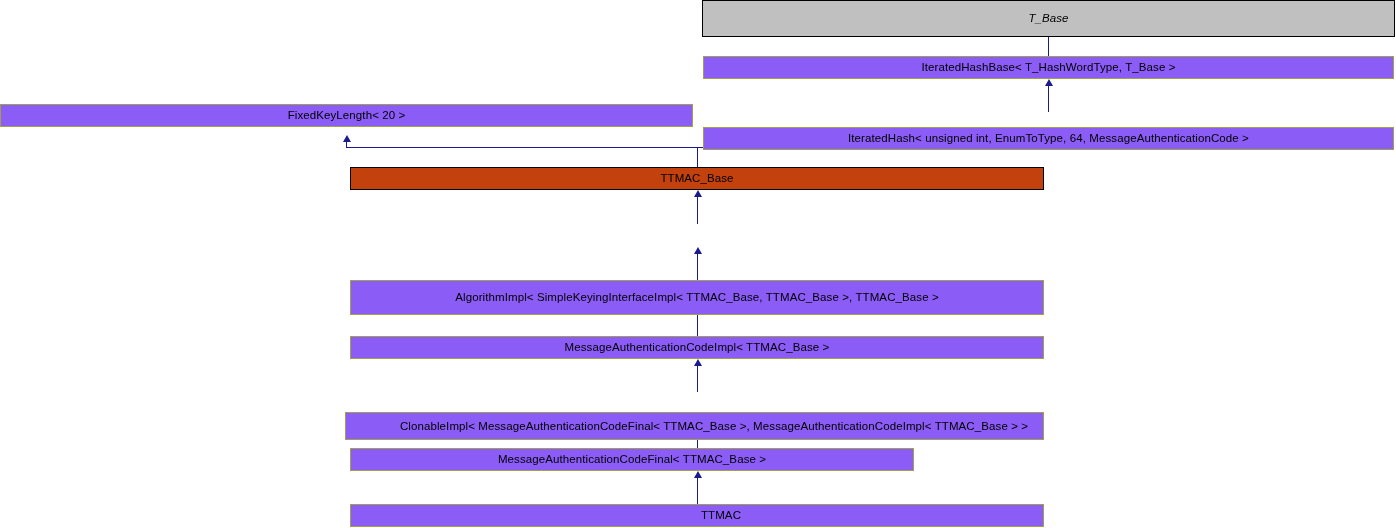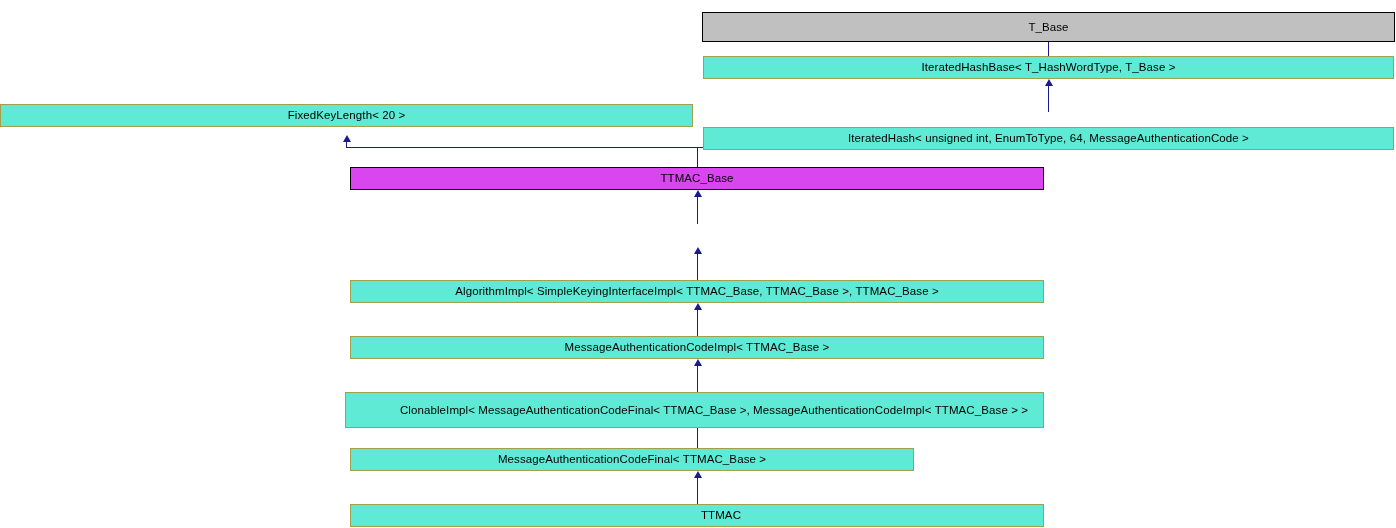--- a/index.html
+++ b/index.html
@@ -21,29 +21,29 @@
     display: flex;
     align-items: center;
     justify-content: center;
     font-size: 11.5px;
     line-height: 13px;
     color: #000000;
     white-space: nowrap;
     letter-spacing: 0.1px;
   }
   .node.yellow {
-    background: #5eead4;
+    background: #8b5cf6;
     border: 1px solid #a0a04b;
   }
   .node.grey {
     background: #c0c0c0;
     border: 1px solid #000000;
   }
   .node.white {
-    background: #d946ef;
+    background: #c2410c;
     border: 1px solid #000000;
   }
   .node .label {
     display: block;
     padding: 0 4px;
     overflow: hidden;
     text-overflow: clip;
   }
   .edge-v {
     position: absolute;
@@ -93,50 +93,50 @@
 
   <div class="edge-v" style="left:697px; top:366px; height:26px;"></div>
   <div class="arrow-up" style="left:694px; top:359px;"></div>
 
   <div class="edge-v" style="left:697px; top:422px; height:26px;"></div>
   <div class="arrow-up" style="left:694px; top:415px;"></div>
 
   <div class="edge-v" style="left:697px; top:478px; height:26px;"></div>
   <div class="arrow-up" style="left:694px; top:471px;"></div>
 
-  <div class="node grey" style="left:702px; top:12px; width:693px; height:30px;">
+  <div class="node grey" style="left:702px; top:0px; width:693px; height:37px;font-style:italic;">
     <span class="label">T_Base</span>
   </div>
 
   <div class="node yellow" style="left:703px; top:56px; width:691px; height:23px;">
     <span class="label">IteratedHashBase&lt; T_HashWordType, T_Base &gt;</span>
   </div>
 
   <div class="node yellow" style="left:0px; top:104px; width:693px; height:23px;">
     <span class="label">FixedKeyLength&lt; 20 &gt;</span>
   </div>
 
   <div class="node yellow" style="left:703px; top:112px; width:691px; height:23px;margin-top:15px;">
     <span class="label">IteratedHash&lt; unsigned int, EnumToType, 64, MessageAuthenticationCode &gt;</span>
   </div>
 
   <div class="node white" style="left:350px; top:167px; width:694px; height:23px;">
     <span class="label">TTMAC_Base</span>
   </div>
 
 
-  <div class="node yellow" style="left:350px; top:280px; width:694px; height:23px;">
+  <div class="node yellow" style="left:350px; top:280px; width:694px; height:35px;">
     <span class="label">AlgorithmImpl&lt; SimpleKeyingInterfaceImpl&lt; TTMAC_Base, TTMAC_Base &gt;, TTMAC_Base &gt;</span>
   </div>
 
   <div class="node yellow" style="left:350px; top:336px; width:694px; height:23px;">
     <span class="label">MessageAuthenticationCodeImpl&lt; TTMAC_Base &gt;</span>
   </div>
 
-  <div class="node yellow" style="left:345px; top:392px; width:699px; height:36px;padding-left:39px;">
+  <div class="node yellow" style="left:345px; top:412px; width:699px; height:28px;padding-left:39px;">
     <span class="label">ClonableImpl&lt; MessageAuthenticationCodeFinal&lt; TTMAC_Base &gt;, MessageAuthenticationCodeImpl&lt; TTMAC_Base &gt; &gt;</span>
   </div>
 
   <div class="node yellow" style="left:350px; top:448px; width:564px; height:23px;">
     <span class="label">MessageAuthenticationCodeFinal&lt; TTMAC_Base &gt;</span>
   </div>
 
   <div class="node yellow" style="left:350px; top:504px; width:694px; height:23px;padding-left:48px;">
     <span class="label">TTMAC</span>
   </div>

